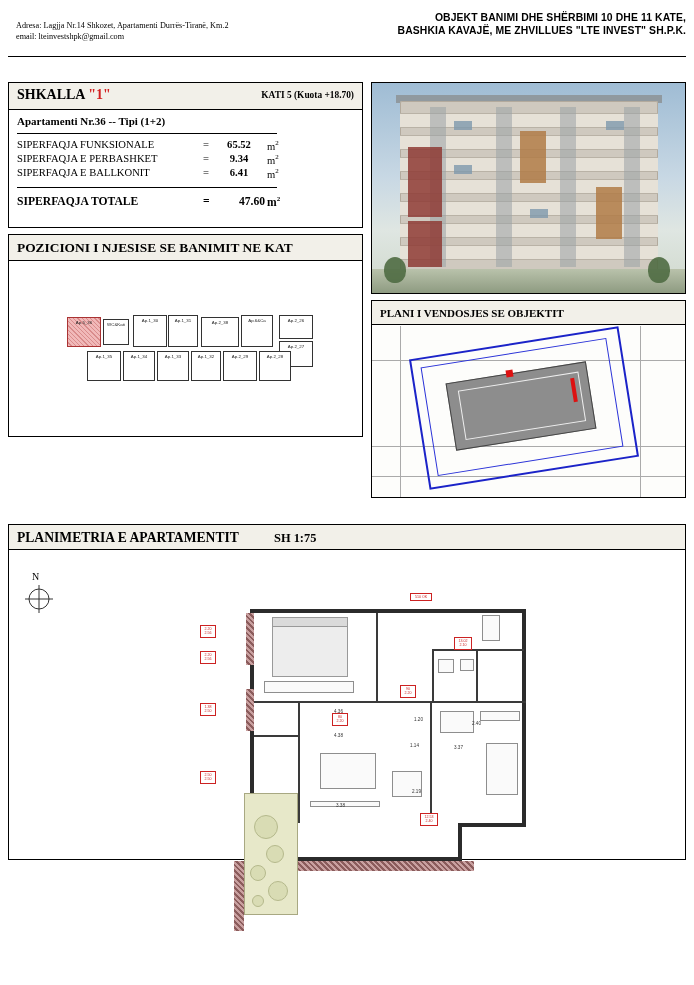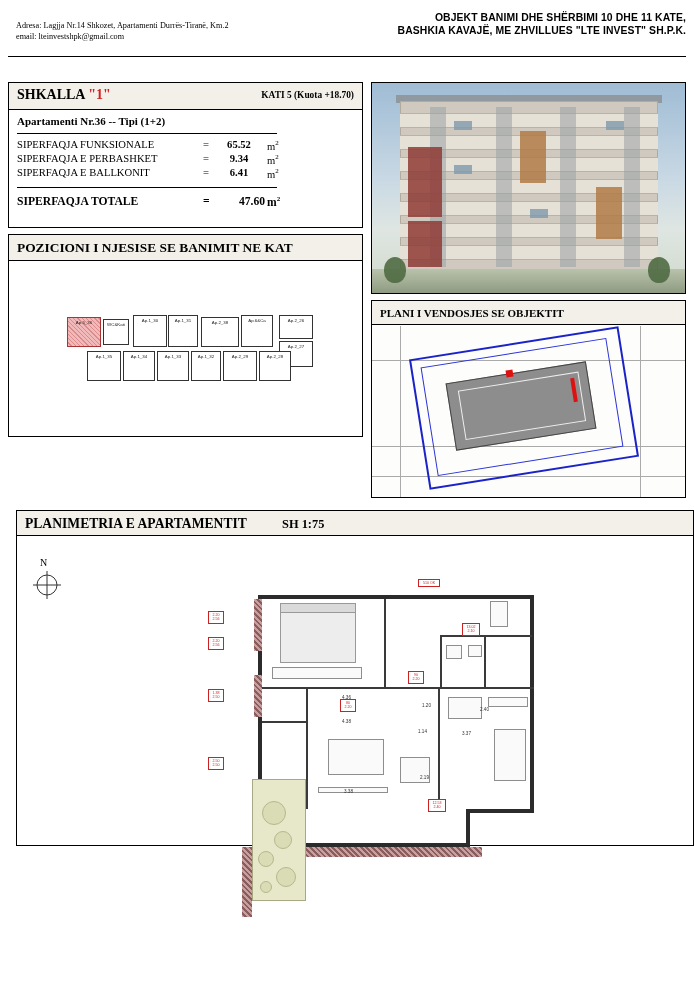--- a/index.html
+++ b/index.html
@@ -64,21 +64,21 @@
   #vendosje .ptitle{height:24px;line-height:24px;padding-left:8px;font-size:11px;font-weight:bold;}
   .siteimg{position:absolute;left:0;top:25px;width:313px;height:171px;background:#fdfdfb;overflow:hidden;}
   .siteline{position:absolute;background:#aaa;}
   .blueplot{position:absolute;left:46px;top:16px;width:208px;height:128px;border:2px solid #1b23c8;transform:rotate(-9deg);}
   .bluein{position:absolute;left:56px;top:26px;width:186px;height:108px;border:1.5px solid #2b33d8;transform:rotate(-9deg);}
   .bldmass{position:absolute;left:78px;top:46px;width:140px;height:66px;background:#8d8d8d;border:1px solid #444;transform:rotate(-9deg);}
   .bldmass .inner{position:absolute;left:10px;top:8px;width:120px;height:48px;border:1px solid #eee;}
   .redmark{position:absolute;width:7px;height:7px;background:#d11;transform:rotate(-9deg);}
 
   
-  #plan{left:8px;top:510px;width:678px;height:336px;margin-left:8px;}
+  #plan{left:8px;top:524px;width:678px;height:336px;}
   #plan .ptitle{height:25px;line-height:25px;padding-left:8px;font-size:13.6px;font-weight:bold;}
   #plan .ptitle .scale{margin-left:32px;font-size:12.4px;}
   .northrose{position:absolute;left:14px;top:46px;width:40px;height:44px;}
   .nlabel{position:absolute;left:9px;top:0;font-size:10px;font-family:"Liberation Serif",serif;}
 
   .fplan{position:absolute;left:205px;top:68px;width:345px;height:360px;}
   .wall{position:absolute;background:#2b2b2b;}
   .wallh{position:absolute;background:#3a3a3a;}
   .dimtxt{position:absolute;font-size:4.6px;color:#333;font-family:"Liberation Sans",sans-serif;}
   .redtag{position:absolute;border:.8px solid #c22;color:#c22;font-size:3.6px;background:#fff;padding:1px 1px;font-family:"Liberation Sans",sans-serif;text-align:center;line-height:4.4px;}

